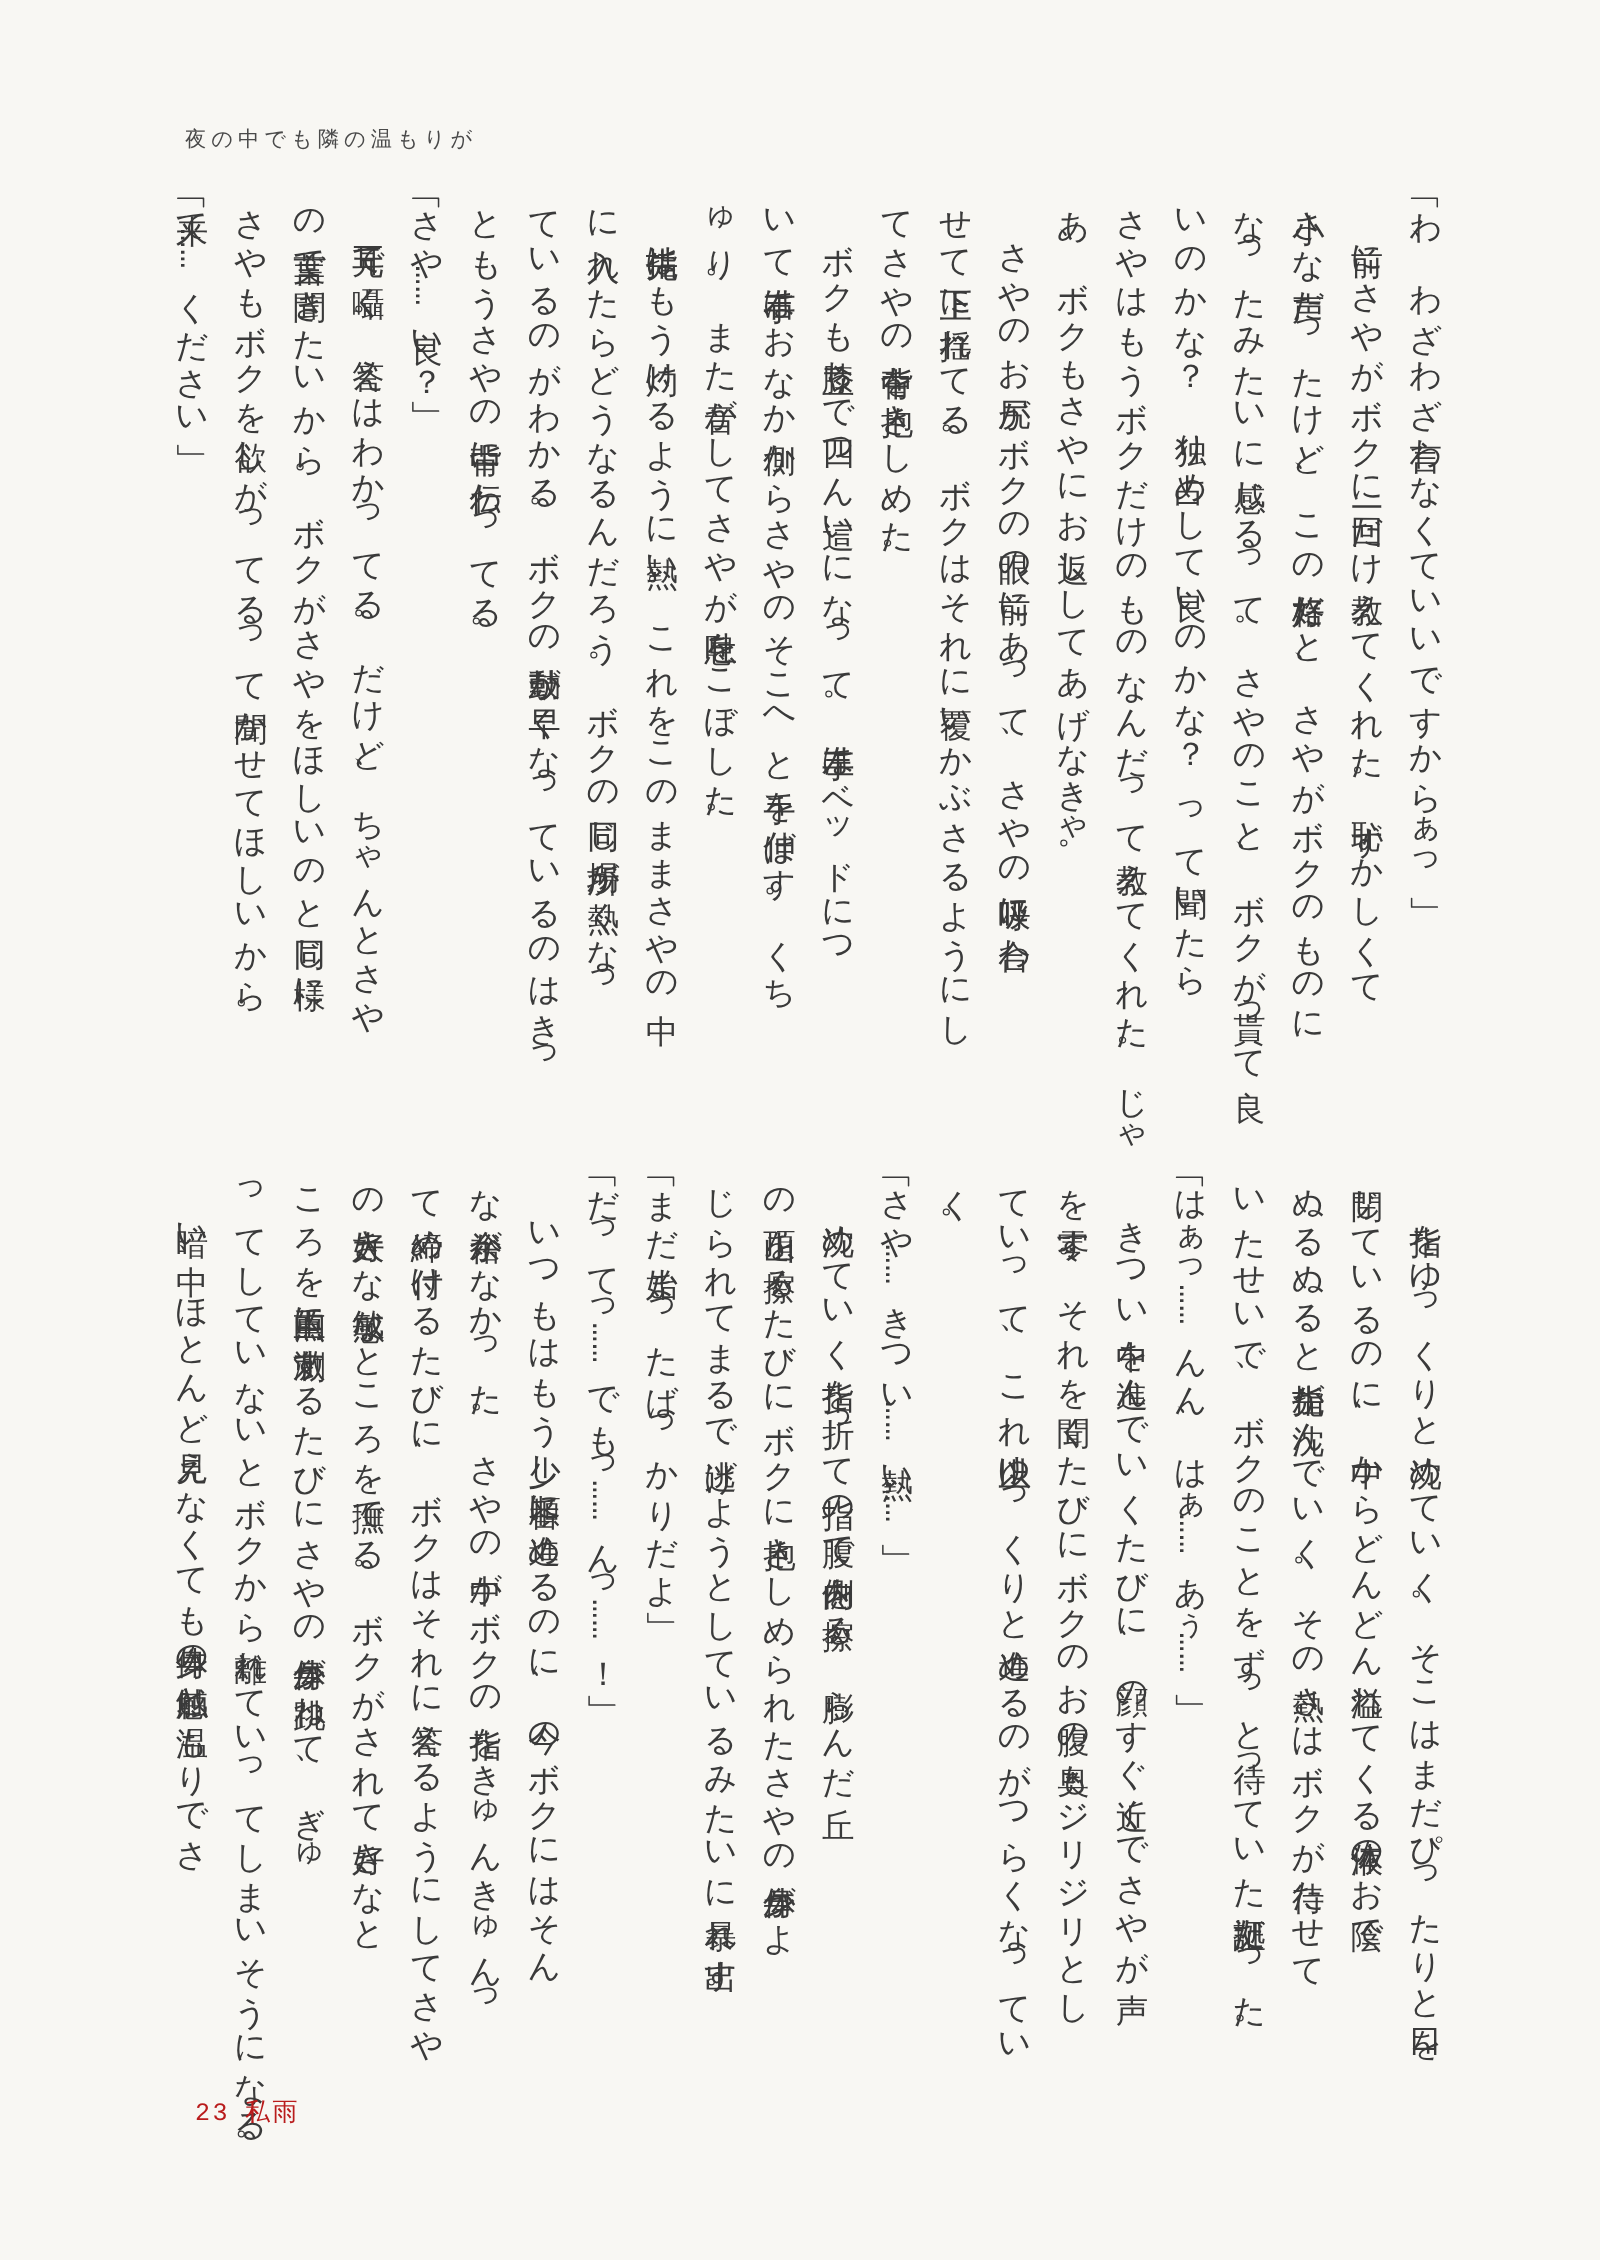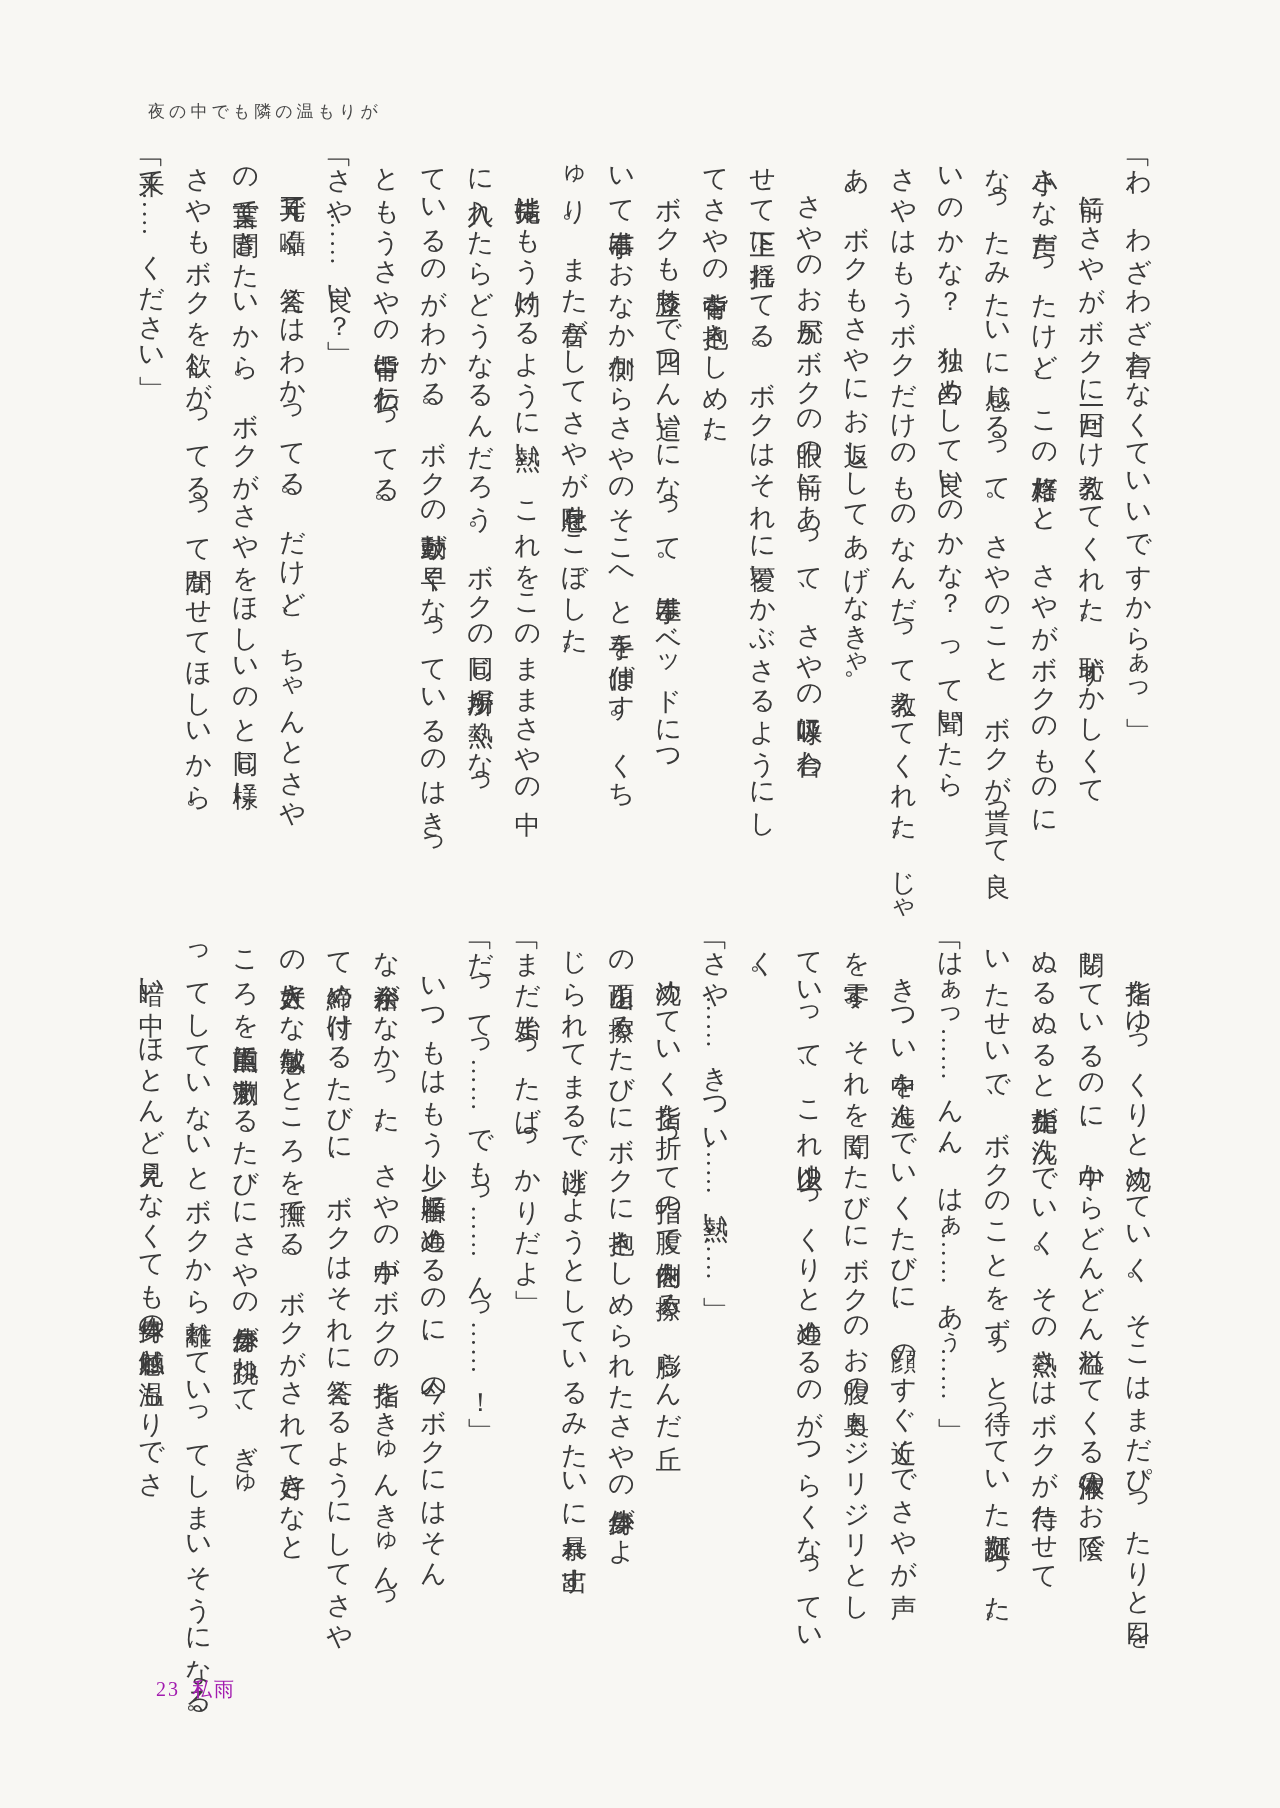--- a/index.html
+++ b/index.html
@@ -2,21 +2,21 @@
 <html><head>
 <meta charset="utf-8">
 <style>
   html, body { margin: 0; padding: 0; }
   .page {
     position: relative;
     width: 1280px;
     height: 1808px;
     background: #f8f7f3;
     color: #3a3a3a;
-    font-family: Liberation Serif, serif;
+    font-family: Liberation Mono, monospace;
     overflow: hidden;
   }
   .running-header {
     position: absolute;
     left: 148px;
     top: 100px;
     font-size: 17px;
     letter-spacing: 4px;
     color: #4a4a4a;
     white-space: nowrap;
@@ -33,21 +33,21 @@
   }
   .vblock p { margin: 0; padding: 0; }
   .vblock-top    { top: 150px; height: 726px; }
   .vblock-bottom { top: 933px; height: 704px; }
   .page-footer {
     position: absolute;
     left: 156px;
     top: 1676px;
     font-size: 20px;
     letter-spacing: 2px;
-    color: #a21caf;
+    color: #b91c1c;
     white-space: nowrap;
   }
   .page-footer .book-title { margin-left: 12px; }
 </style>
 </head>
 <body>
 
 <div class="page">
 
   <div class="running-header">夜の中でも隣の温もりが</div>

